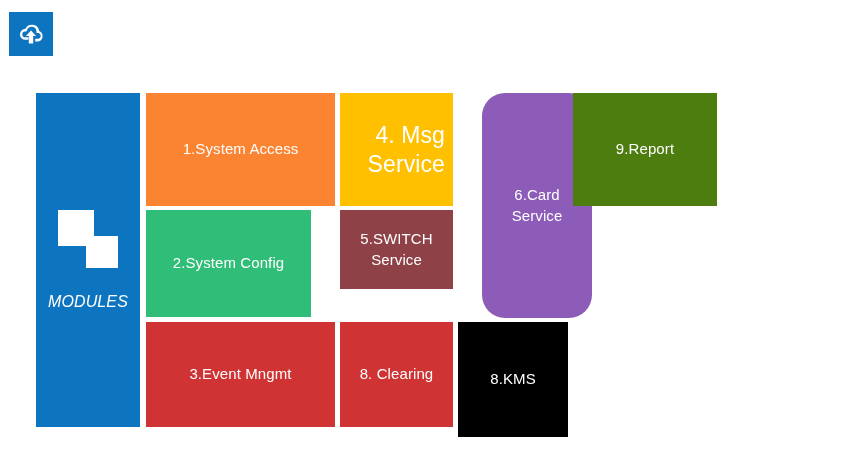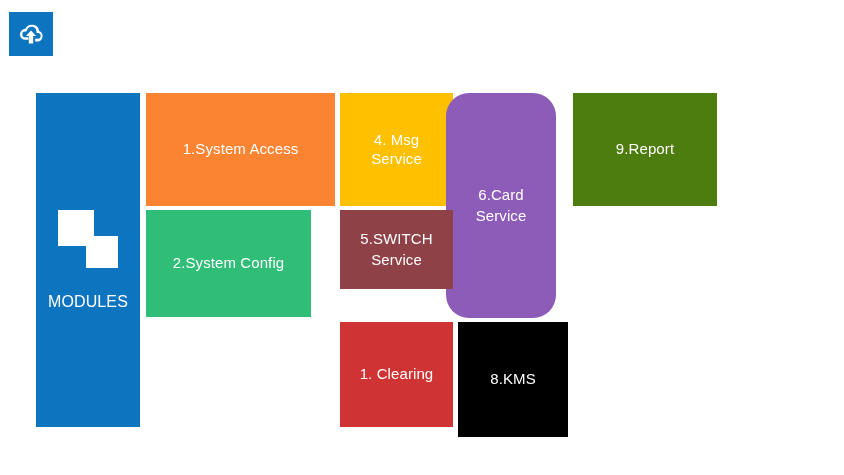--- a/index.html
+++ b/index.html
@@ -69,74 +69,78 @@
   }
   #modules-glyph {
     margin-bottom: 14px;
   }
   #tile-modules .tile-label {
     font-size: 16px;
   }
 
   
   #tile-msg-service {
-    font-size: 15px;
+    font-size: 23px;
     line-height: 1.25;
+    text-align: right;
   }
 </style>
 </head>
 <body>
 
 <div id="logo-badge">
   <span>
     <svg width="30" height="24" viewBox="0 0 30 24" aria-hidden="true">
       <path fill="#ffffff" d="M23.2 9.1a7.3 7.3 0 0 0-13.8-2.3A5.6 5.6 0 0 0 4 12.4 5.4 5.4 0 0 0 9.2 17.8h3.2v-2.6H9.3a2.9 2.9 0 0 1-.2-5.8l1.6-.1.5-1.5a4.8 4.8 0 0 1 9.2 1.2l.2 1.9 1.9.2a2.9 2.9 0 0 1-.3 5.7h-3.0v2.6h2.9A5.4 5.4 0 0 0 23.2 9.1z"></path>
       <path fill="#ffffff" d="M15 8.4l5.1 5.5h-2.9v7.5h-4.4v-7.5H9.9z"></path>
     </svg>
   </span>
 </div>
 
 <div id="modules-diagram">
 
-  <div class="tile" id="tile-modules" style="left:36px; top:93px; width:104px; height:334px; background:#0d74c0;">
+  <div class="tile" id="tile-modules" style="left:36px; top:93px; width:104px; height:334px; background:#0d74c0;font-style:italic;">
     <span id="modules-glyph">
       <svg width="64" height="64" viewBox="0 0 64 64" aria-hidden="true">
         <rect x="2" y="2" width="36" height="36" fill="#ffffff"></rect>
         <rect x="30" y="28" width="32" height="32" fill="#ffffff"></rect>
       </svg>
     </span>
     <span class="tile-label">MODULES</span>
   </div>
 
   <div class="tile" id="tile-system-access" style="left:146px; top:93px; width:189px; height:113px; background:#fb8432;">
     <span class="tile-label">1.System Access</span>
   </div>
 
   <div class="tile" id="tile-msg-service" style="left:340px; top:93px; width:113px; height:113px; background:#ffc000;">
     <span class="tile-label">4. Msg Service</span>
   </div>
 
-  <div class="tile" id="tile-card-service" style="left:446px; top:93px; width:110px; height:225px; background:#8c5cb8;border-radius:23px;">
+  <div class="tile" id="tile-card-service" style="left:482px; top:93px; width:110px; height:225px; background:#8c5cb8;border-radius:23px;">
     <span class="tile-label">6.Card Service</span>
   </div>
 
   <div class="tile" id="tile-report" style="left:573px; top:93px; width:144px; height:113px; background:#4d7c0f;">
     <span class="tile-label">9.Report</span>
   </div>
 
   <div class="tile" id="tile-system-config" style="left:146px; top:210px; width:165px; height:107px; background:#30bd77;">
     <span class="tile-label">2.System Config</span>
   </div>
 
   <div class="tile" id="tile-switch-service" style="left:340px; top:210px; width:113px; height:79px; background:#8e4146;">
     <span class="tile-label">5.SWITCH Service</span>
   </div>
 
+  <div class="tile" id="tile-event-mngmt" style="left:146px; top:322px; width:189px; height:105px; background:#d03333;">
+    <span class="tile-label">3.Event Mngmt</span>
+  </div>
 
   <div class="tile" id="tile-clearing" style="left:340px; top:322px; width:113px; height:105px; background:#d03333;">
-    <span class="tile-label">1. Clearing</span>
+    <span class="tile-label">8. Clearing</span>
   </div>
 
   <div class="tile" id="tile-kms" style="left:458px; top:322px; width:110px; height:115px; background:#000000;">
     <span class="tile-label">8.KMS</span>
   </div>
 
 </div>
 
 </body></html>

